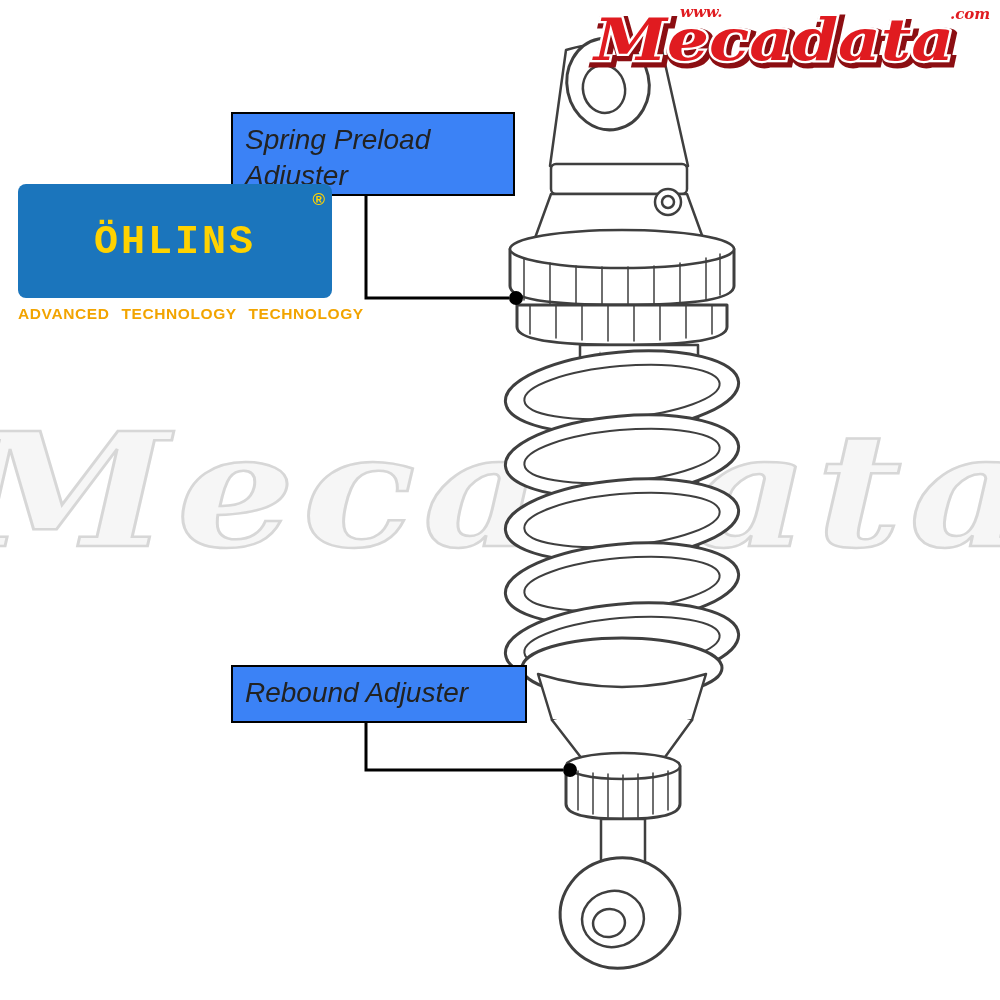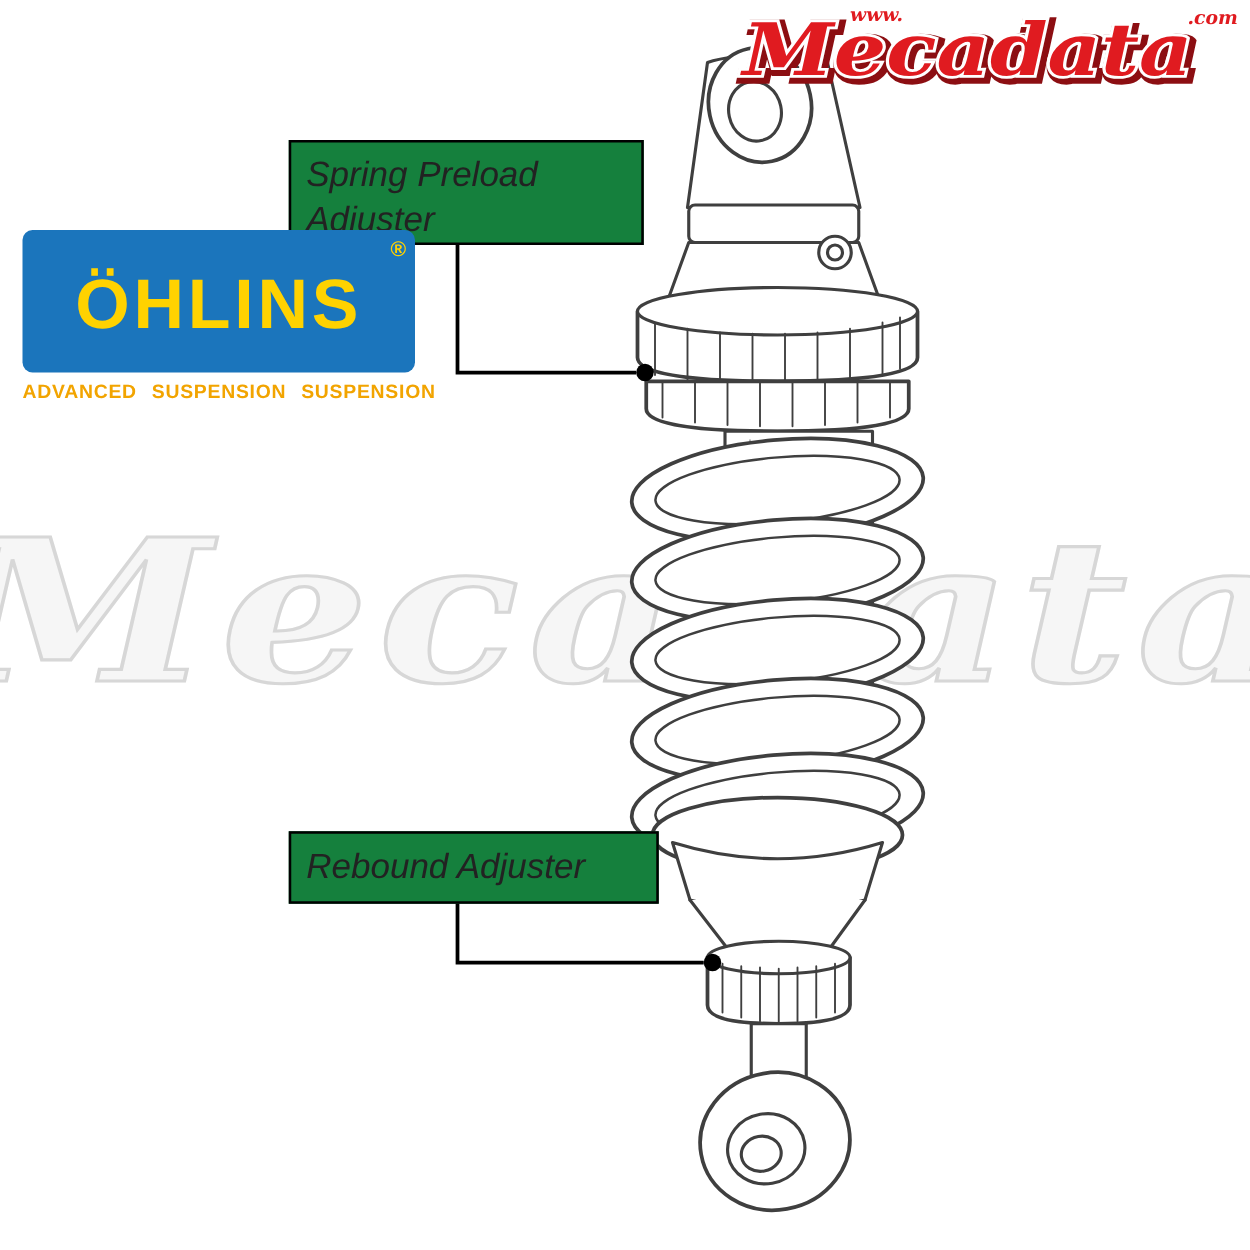--- a/index.html
+++ b/index.html
@@ -10,32 +10,32 @@
   .watermark{position:absolute;left:0;top:398px;width:1000px;z-index:1;text-align:center;
     font-family:"DejaVu Serif",serif;font-style:italic;font-weight:bold;
     font-size:158px;letter-spacing:6px;white-space:nowrap;
     color:#f6f6f6;-webkit-text-stroke:2.5px #d7d7d7;
     transform:scaleX(1.18);transform-origin:center;}
 
   
   .art{position:absolute;left:0;top:0;width:1000px;height:1000px;z-index:2;}
 
   
-  .callout{position:absolute;z-index:3;background:#15803d;border:2px solid #000;color:#222;
+  .callout{position:absolute;z-index:3;background:#3b82f6;border:2px solid #000;color:#222;
     font-family:"Liberation Sans",sans-serif;font-style:italic;font-size:28px;
     line-height:1.3;padding:8px 12px;box-sizing:border-box;}
   .callout-spring{left:231px;top:112px;width:284px;height:84px;}
   .callout-rebound{left:231px;top:629px;width:296px;height:58px;margin-top:36px;}
 
   
   .ohlins{position:absolute;left:18px;top:184px;width:314px;z-index:4;}
   .ohlins-box{position:relative;height:114px;background:#1b75bc;border-radius:8px;
     display:flex;align-items:center;justify-content:center;}
-  .ohlins-word{color:#ffd200;font-weight:bold;font-size:56px;letter-spacing:3px;
-    font-family:Liberation Sans, sans-serif;line-height:1;padding-top:4px;}
+  .ohlins-word{color:#ffd200;font-weight:bold;font-size:40px;letter-spacing:3px;
+    font-family:Liberation Mono, monospace;line-height:1;padding-top:4px;}
   .ohlins-reg{position:absolute;top:6px;right:7px;color:#ffd200;font-size:17px;font-weight:bold;}
   .ohlins-tagline{margin-top:7px;color:#f2a400;font-weight:bold;font-size:15.5px;
     letter-spacing:0.6px;word-spacing:7px;text-align:center;white-space:nowrap;}
 
   
   .brand{position:absolute;left:580px;top:2px;width:420px;height:75px;z-index:4;}
 </style>
 </head>
 <body>
 
@@ -132,21 +132,21 @@
   </div>
   <div class="callout callout-rebound">
     <span>Rebound Adjuster</span>
   </div>
 
   <div class="ohlins">
     <div class="ohlins-box">
       <span class="ohlins-word">ÖHLINS</span>
       <span class="ohlins-reg">®</span>
     </div>
-    <div class="ohlins-tagline">ADVANCED SUSPENSION SUSPENSION</div>
+    <div class="ohlins-tagline">ADVANCED TECHNOLOGY TECHNOLOGY</div>
   </div>
 
   <svg class="brand" viewBox="0 0 420 75">
     <g font-family="'DejaVu Serif',serif" font-style="italic" font-weight="bold">
       <text x="14" y="58" font-size="58" textLength="360" lengthAdjust="spacingAndGlyphs" fill="#8c0e12" stroke="#8c0e12" stroke-width="9" paint-order="stroke" transform="translate(2.5,2.5)">Mecadata</text>
       <text x="14" y="58" font-size="58" textLength="360" lengthAdjust="spacingAndGlyphs" fill="#ffffff" stroke="#ffffff" stroke-width="4.5" paint-order="stroke">Mecadata</text>
       <text x="14" y="58" font-size="58" textLength="360" lengthAdjust="spacingAndGlyphs" fill="#e01b20">Mecadata</text>
       <text x="100" y="15" font-size="15" fill="#e01b20" stroke="#ffffff" stroke-width="2" paint-order="stroke">www.</text>
       <text x="370" y="17" font-size="15" fill="#e01b20" stroke="#ffffff" stroke-width="2" paint-order="stroke">.com</text>
     </g>

